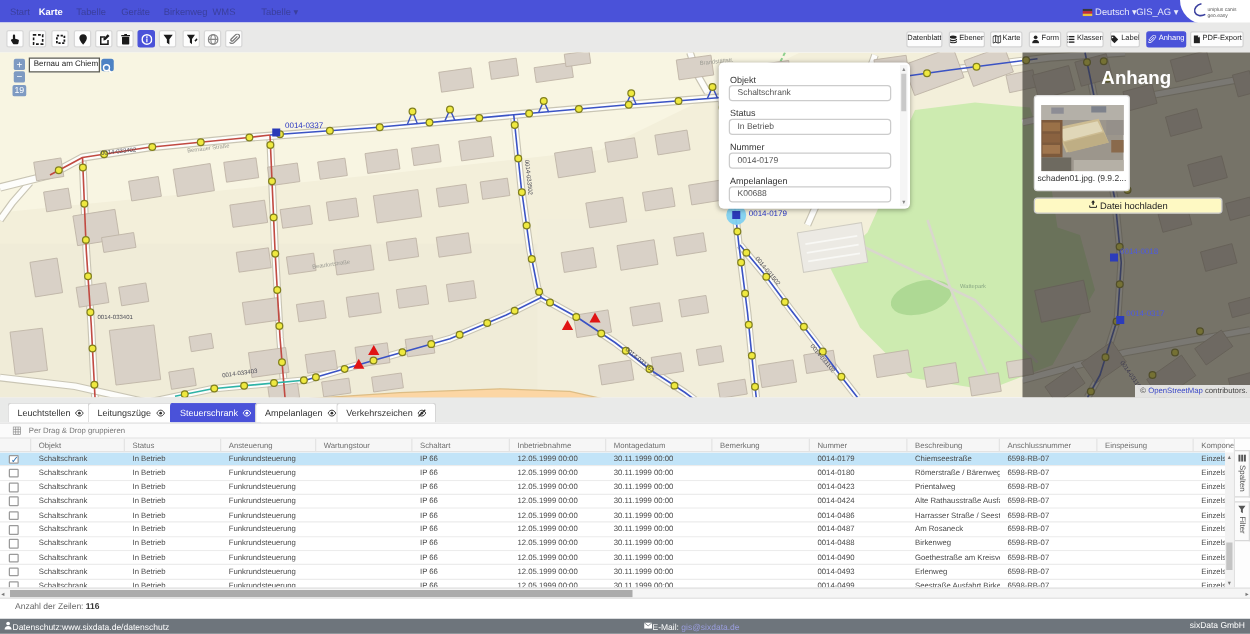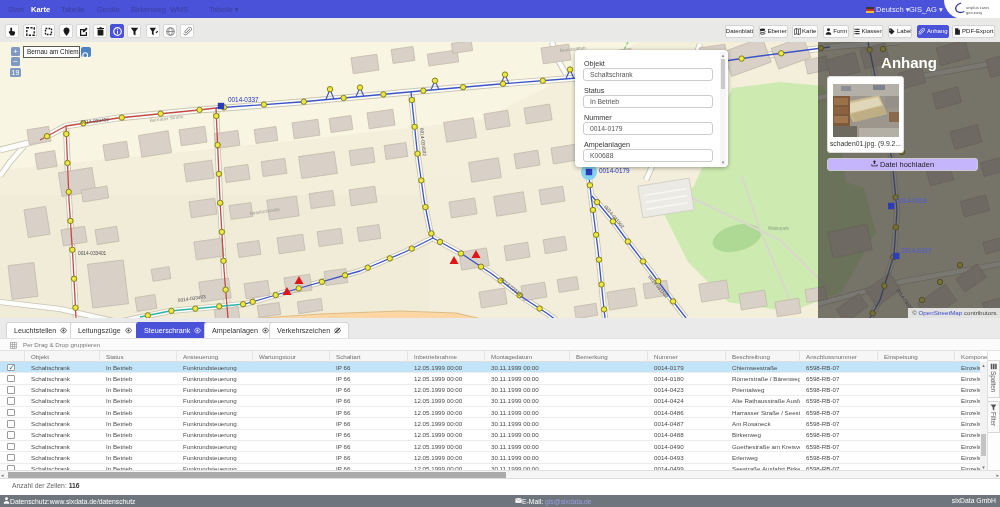--- a/index.html
+++ b/index.html
@@ -35,21 +35,21 @@
 .chkbox.chk:after { content:"\2713"; position:absolute; left:0.5px; top:-1.5px; font-size:8px; color:#2a6fb0; }
 #vscroll { position:absolute; left:980px; top:362px; width:7px; height:108px; background:#f2f2f2; }
 #sidetabs { position:absolute; left:987px; top:351px; width:13px; height:119px; background:#fdfdfd; border-left:1px solid #e0e0e0; }
 .sidetab { position:absolute; left:0; width:12px; background:#fbfbfb; border:1px solid #d8d8d8; border-left:none; font-size:6.3px; color:#555; }
 #hscroll { position:absolute; left:0; top:470px; width:1000px; height:8px; background:#f5f5f5; border-top:1px solid #e0e0e0; }
 #hthumb { position:absolute; left:8px; top:1px; width:498px; height:6px; background:#ababab; }
 #statusrow { position:absolute; left:0; top:478px; width:1000px; height:13px; background:#fff; border-top:1px solid #ddd; font-size:6.8px; color:#666; }
 #footer { position:absolute; left:0; top:495px; width:1000px; height:12px; background:#6e757c; color:#fff; font-size:6.8px; }
 #anhang-title { position:absolute; left:818px; top:12px; width:182px; text-align:center; color:#fff; font-size:15px; font-weight:bold; }
 #acard { position:absolute; left:827px; top:34px; width:77px; height:77px; background:#fff; border:1px solid #ddd; border-radius:3px; }
-#abtn { position:absolute; left:827px; top:116px; width:151px; height:13px; background:#c4b5fd; border:1px solid #ccc; border-radius:3px; font-size:7.5px; color:#222; text-align:center; line-height:12px; }
+#abtn { position:absolute; left:827px; top:116px; width:151px; height:13px; background:#fef9c3; border:1px solid #ccc; border-radius:3px; font-size:7.5px; color:#222; text-align:center; line-height:12px; }
 .zbtn { position:absolute; width:9px; height:9px; background:#7e9ac2; color:#fff; font-size:8px; text-align:center; line-height:9px; border-radius:1.5px; }
 #search { position:absolute; left:23px; top:4px; width:57px; height:12px; border:1.5px solid #5a5a50; background:#fff; font-size:6.4px; color:#222; line-height:9.5px; padding-left:3px; white-space:nowrap; overflow:hidden; }
 #searchbtn { position:absolute; left:81px; top:5px; width:10px; height:10px; background:#4d82c4; border-radius:2px; }
 </style></head><body>
 <div id="topbar">
   <span class="mi" style="left:8px">Start</span>
   <span class="mi on" style="left:31px">Karte</span>
   <span class="mi" style="left:61px">Tabelle</span>
   <span class="mi" style="left:97px">Geräte</span>
   <span class="mi" style="left:131px">Birkenweg</span>

